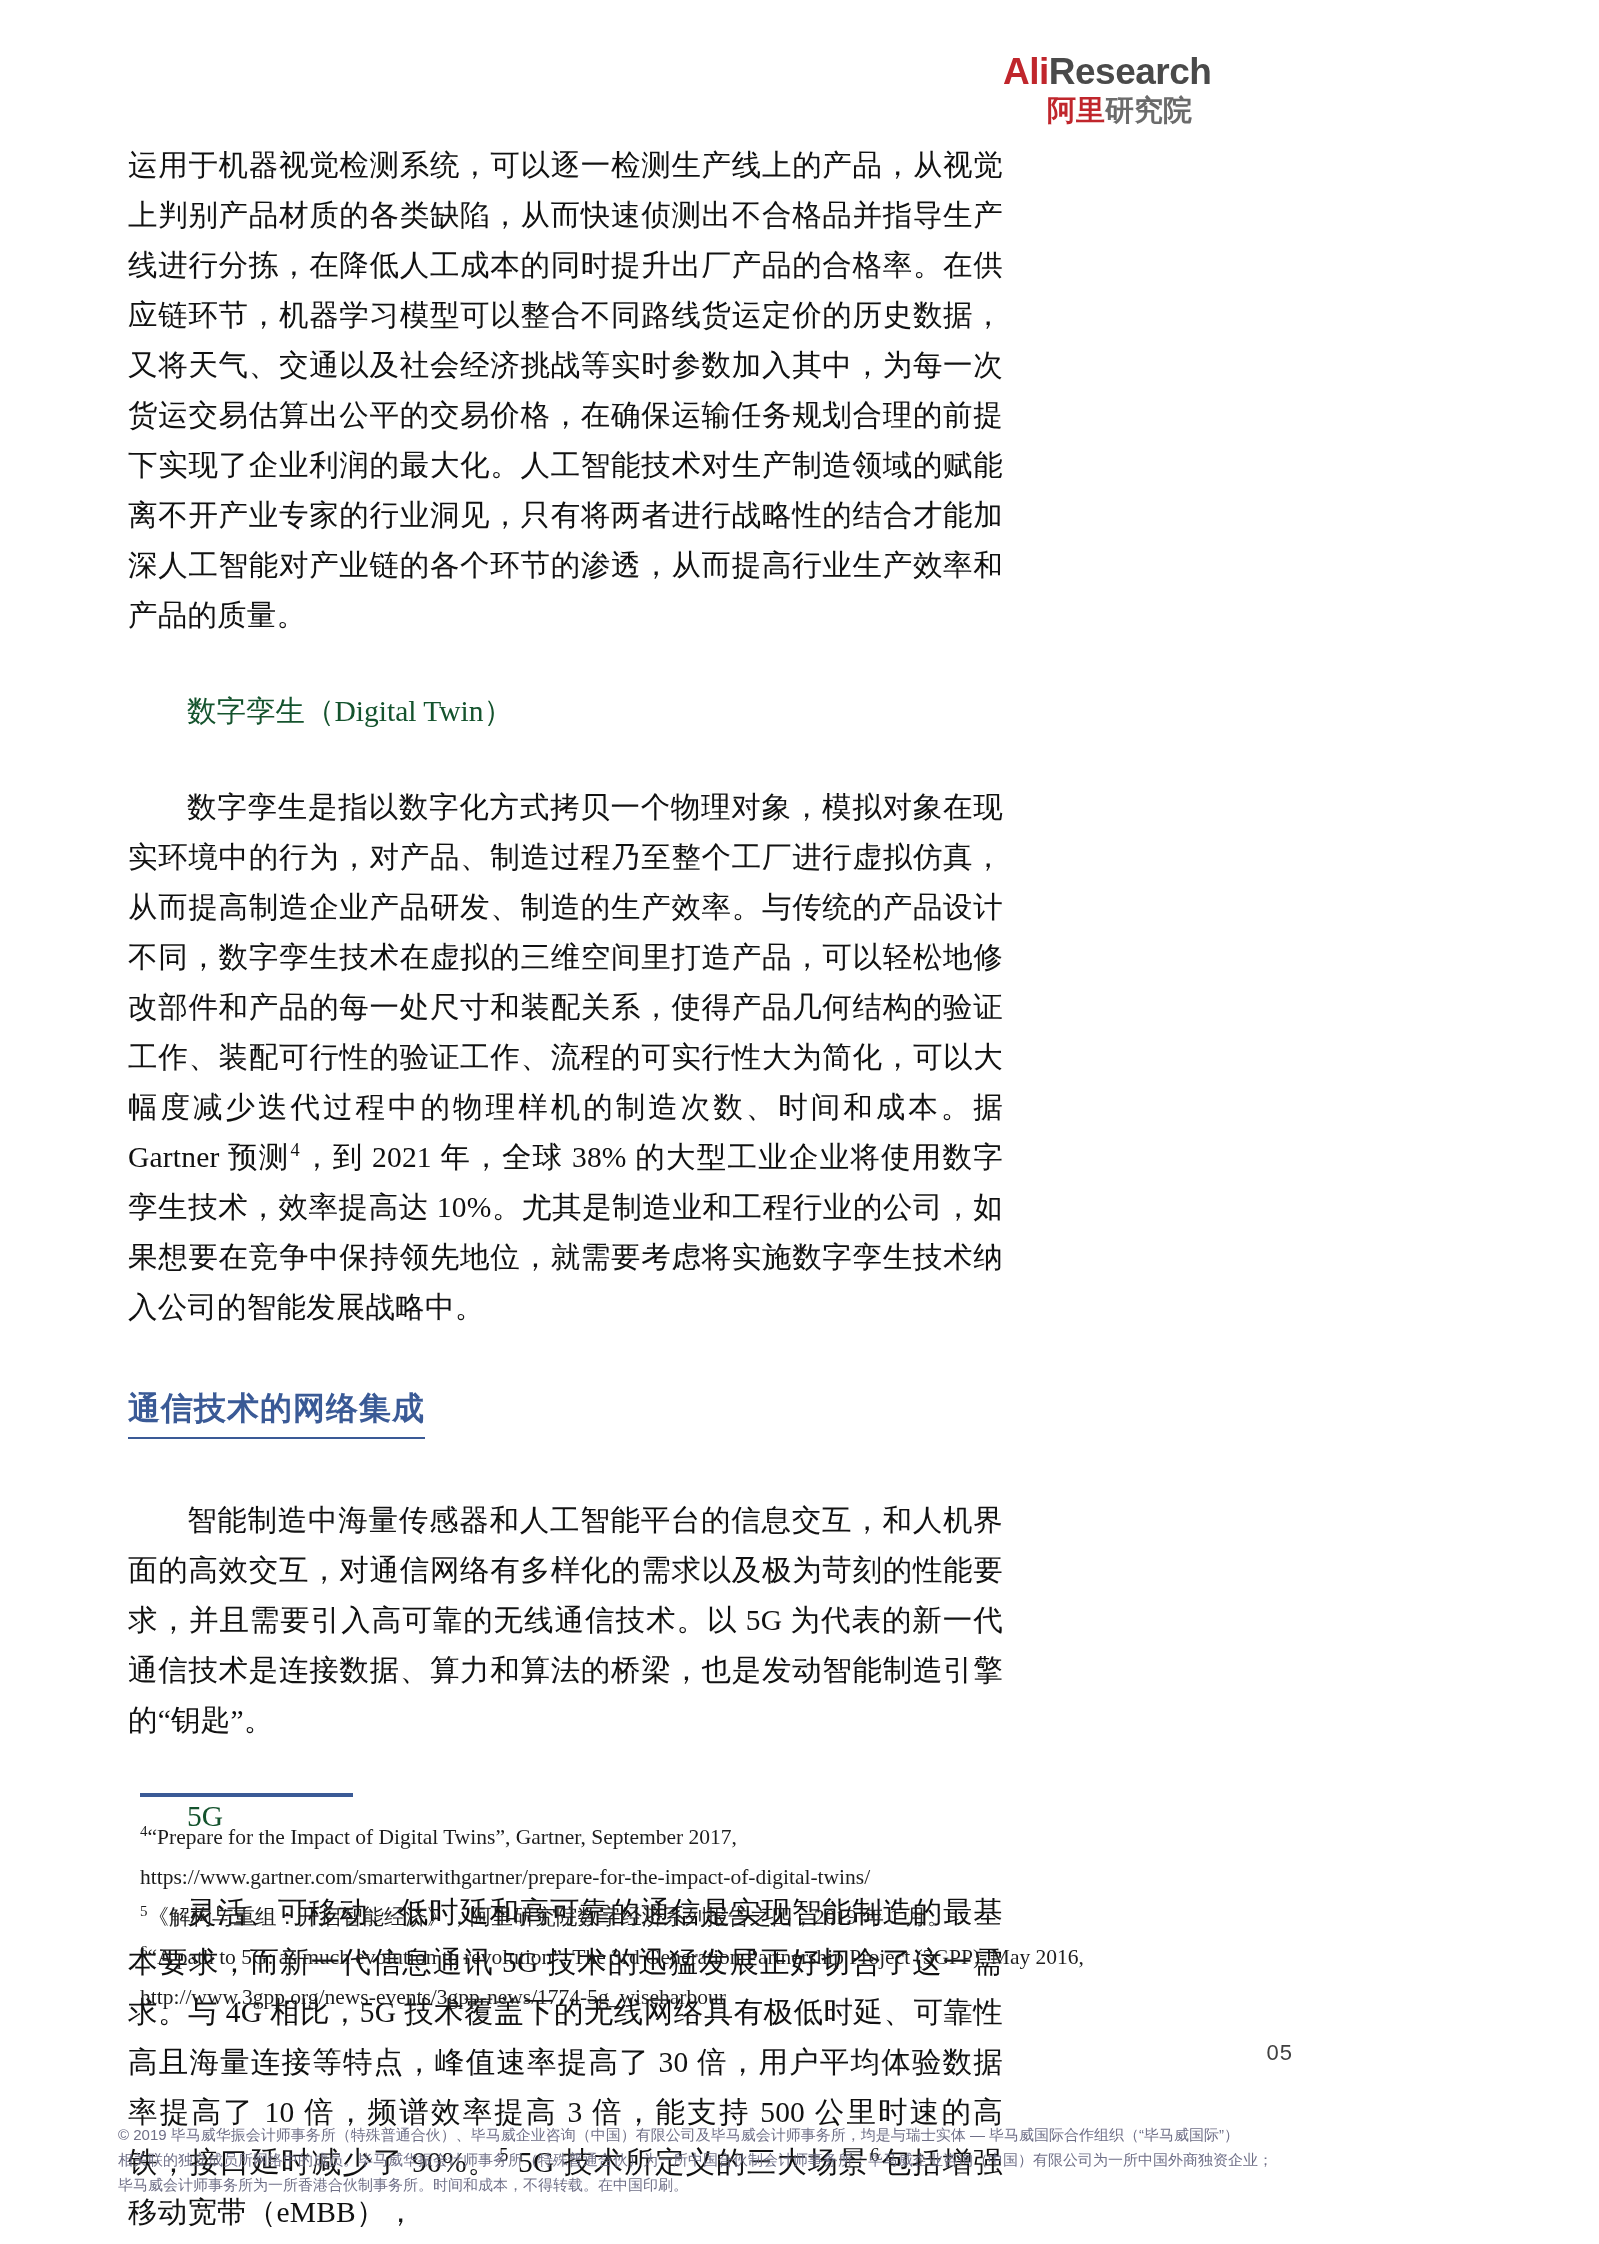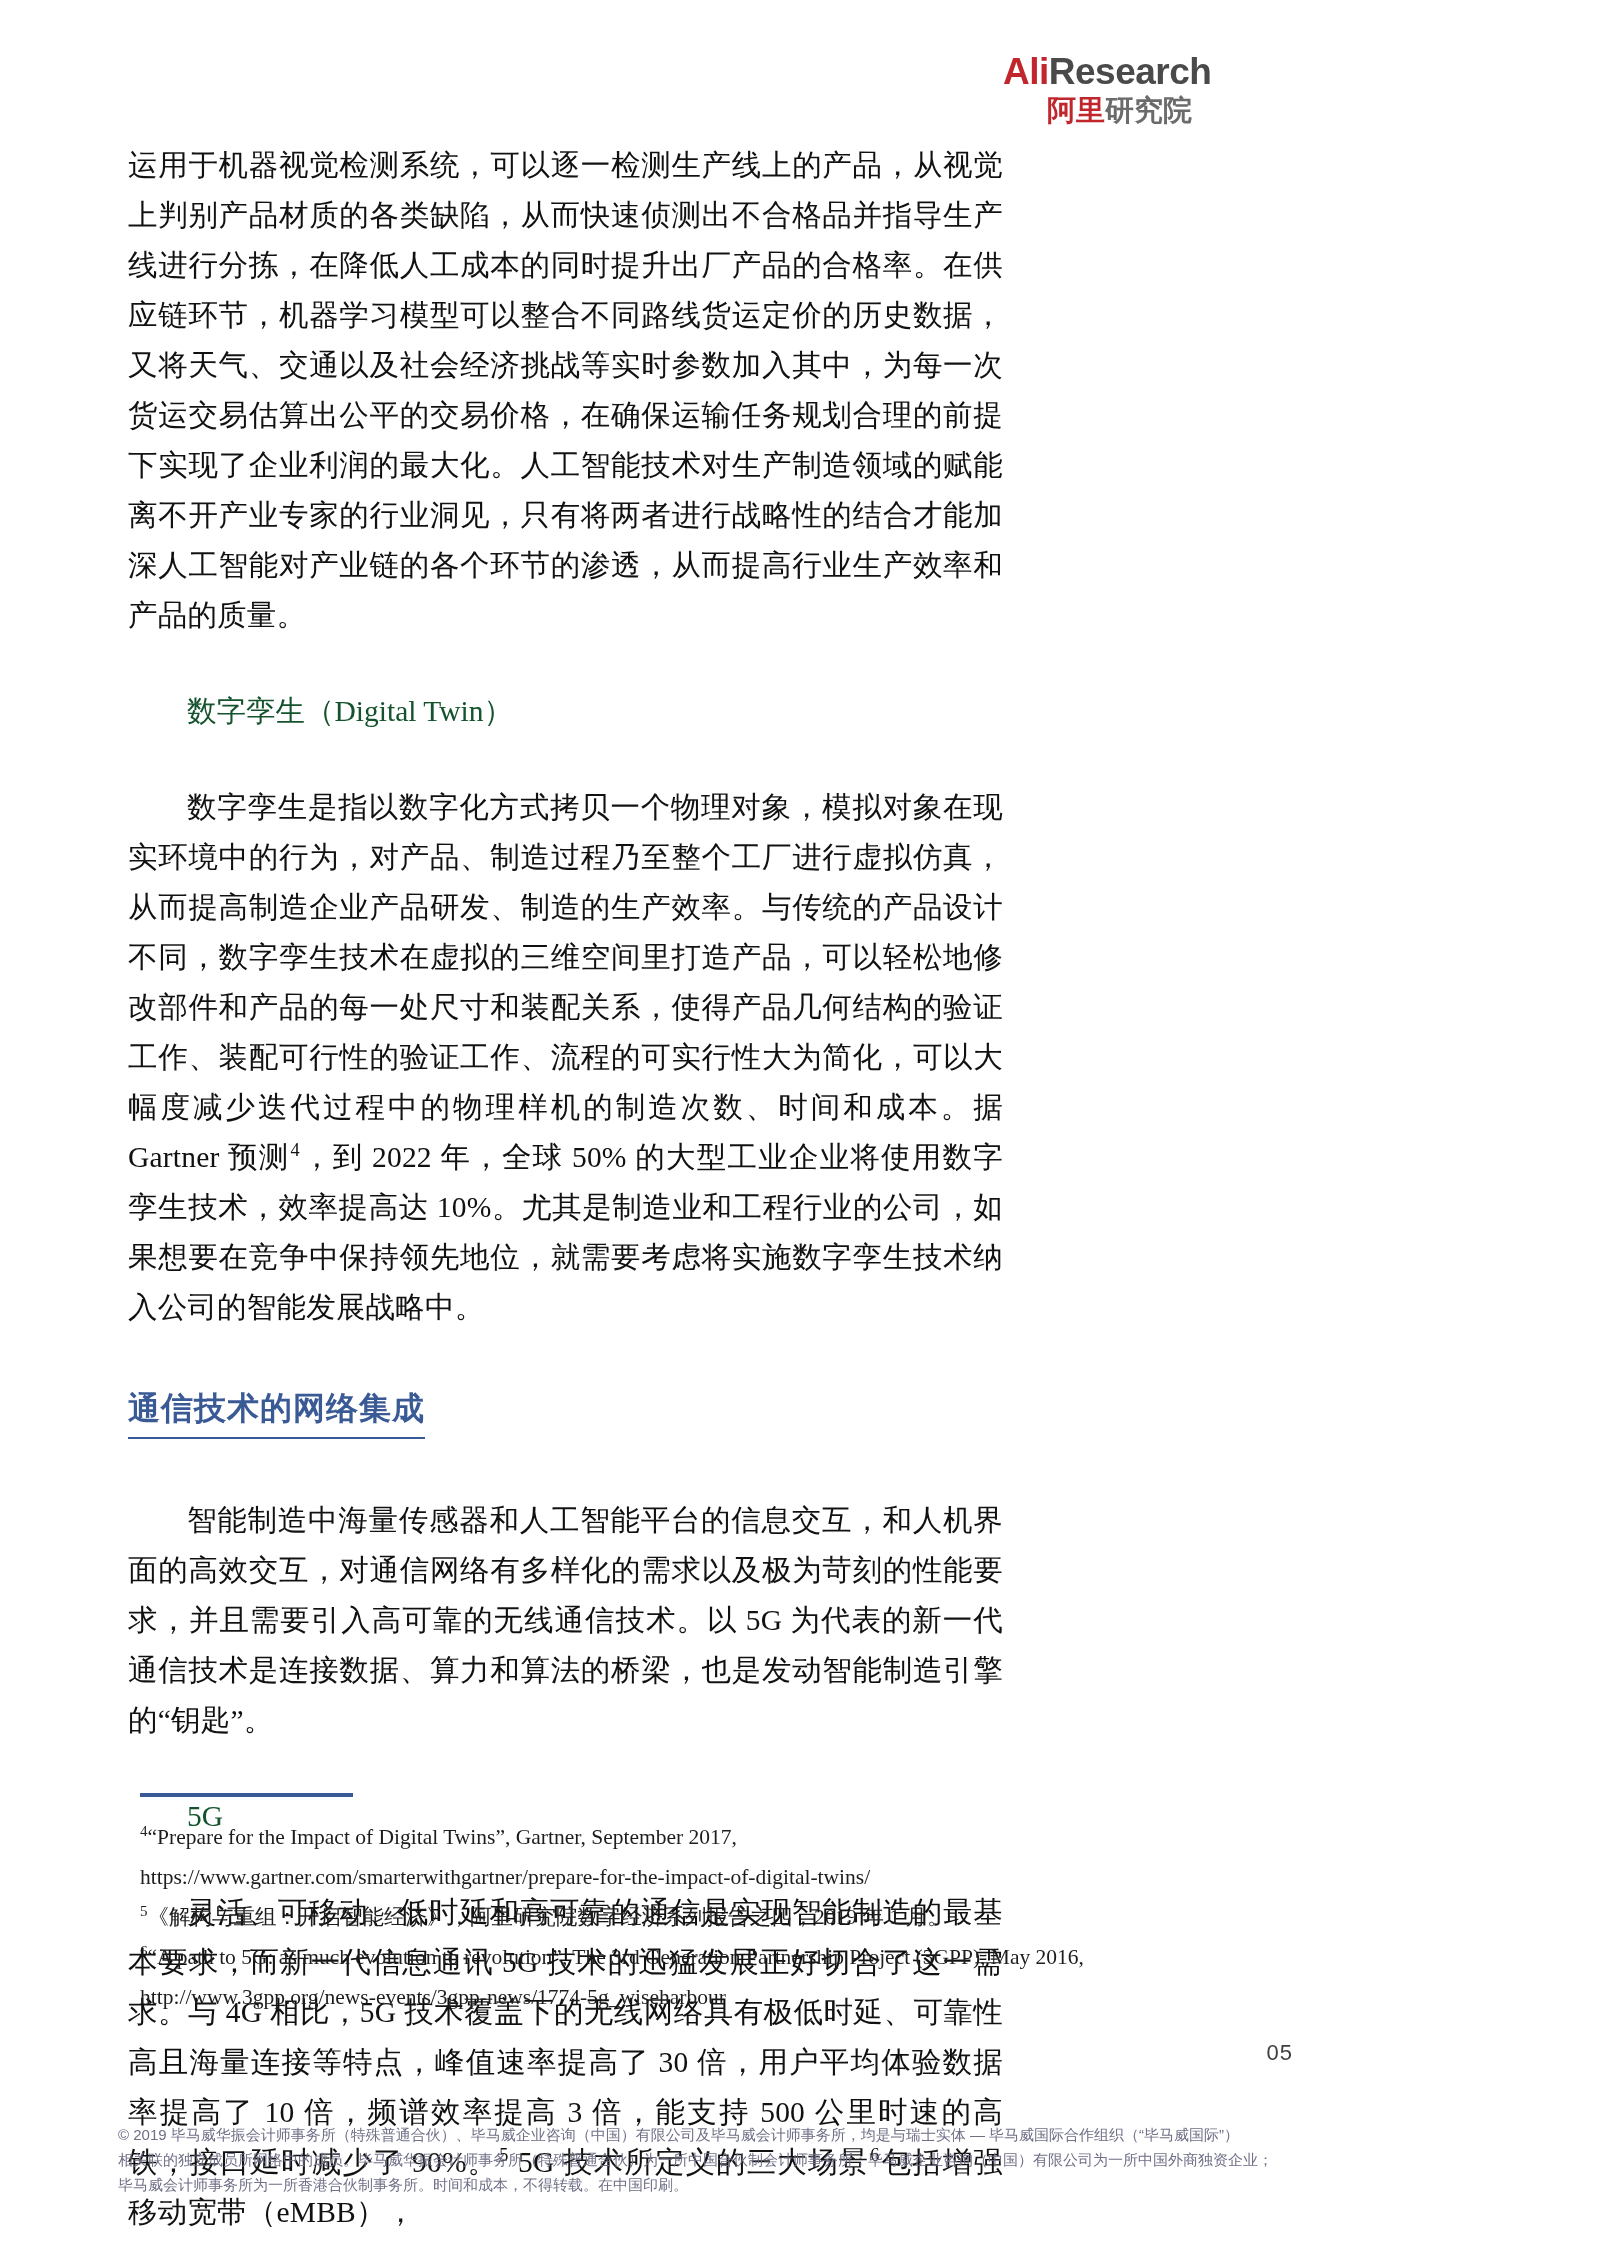--- a/index.html
+++ b/index.html
@@ -174,21 +174,21 @@
   <div class="content">
 
     <p class="body">运用于机器视觉检测系统，可以逐一检测生产线上的产品，从视觉上判别产品材质的各类缺陷，从而快速侦测出不合格品并指导生产线进行分拣，在降低人工成本的同时提升出厂产品的合格率。在供应链环节，机器学习模型可以整合不同路线货运定价的历史数据，又将天气、交通以及社会经济挑战等实时参数加入其中，为每一次货运交易估算出公平的交易价格，在确保运输任务规划合理的前提下实现了企业利润的最大化。人工智能技术对生产制造领域的赋能离不开产业专家的行业洞见，只有将两者进行战略性的结合才能加深人工智能对产业链的各个环节的渗透，从而提高行业生产效率和产品的质量。</p>
 
     <div class="gap-md"></div>
 
     <p class="subhead">数字孪生（Digital Twin）</p>
 
     <div class="gap-md"></div>
 
-    <p class="body indent"><span>数字孪生是指以数字化方式拷贝一个物理对象，模拟对象在现实环境中的行为，对产品、制造过程乃至整个工厂进行虚拟仿真，从而提高制造企业产品研发、制造的生产效率。与传统的产品设计不同，数字孪生技术在虚拟的三维空间里打造产品，可以轻松地修改部件和产品的每一处尺寸和装配关系，使得产品几何结构的验证工作、装配可行性的验证工作、流程的可实行性大为简化，可以大幅度减少迭代过程中的物理样机的制造次数、时间和成本。据 Gartner 预测</span><sup class="fn">4</sup><span>，到 2022 年，全球 50% 的大型工业企业将使用数字孪生技术，效率提高达 10%。尤其是制造业和工程行业的公司，如果想要在竞争中保持领先地位，就需要考虑将实施数字孪生技术纳入公司的智能发展战略中。</span></p>
+    <p class="body indent"><span>数字孪生是指以数字化方式拷贝一个物理对象，模拟对象在现实环境中的行为，对产品、制造过程乃至整个工厂进行虚拟仿真，从而提高制造企业产品研发、制造的生产效率。与传统的产品设计不同，数字孪生技术在虚拟的三维空间里打造产品，可以轻松地修改部件和产品的每一处尺寸和装配关系，使得产品几何结构的验证工作、装配可行性的验证工作、流程的可实行性大为简化，可以大幅度减少迭代过程中的物理样机的制造次数、时间和成本。据 Gartner 预测</span><sup class="fn">4</sup><span>，到 2021 年，全球 38% 的大型工业企业将使用数字孪生技术，效率提高达 10%。尤其是制造业和工程行业的公司，如果想要在竞争中保持领先地位，就需要考虑将实施数字孪生技术纳入公司的智能发展战略中。</span></p>
 
     <div class="gap-lg"></div>
 
     <div class="section-head-wrap">
       <span class="section-head">通信技术的网络集成</span>
     </div>
 
     <div class="gap-lg"></div>
 
     <p class="body indent">智能制造中海量传感器和人工智能平台的信息交互，和人机界面的高效交互，对通信网络有多样化的需求以及极为苛刻的性能要求，并且需要引入高可靠的无线通信技术。以 5G 为代表的新一代通信技术是连接数据、算力和算法的桥梁，也是发动智能制造引擎的“钥匙”。</p>

